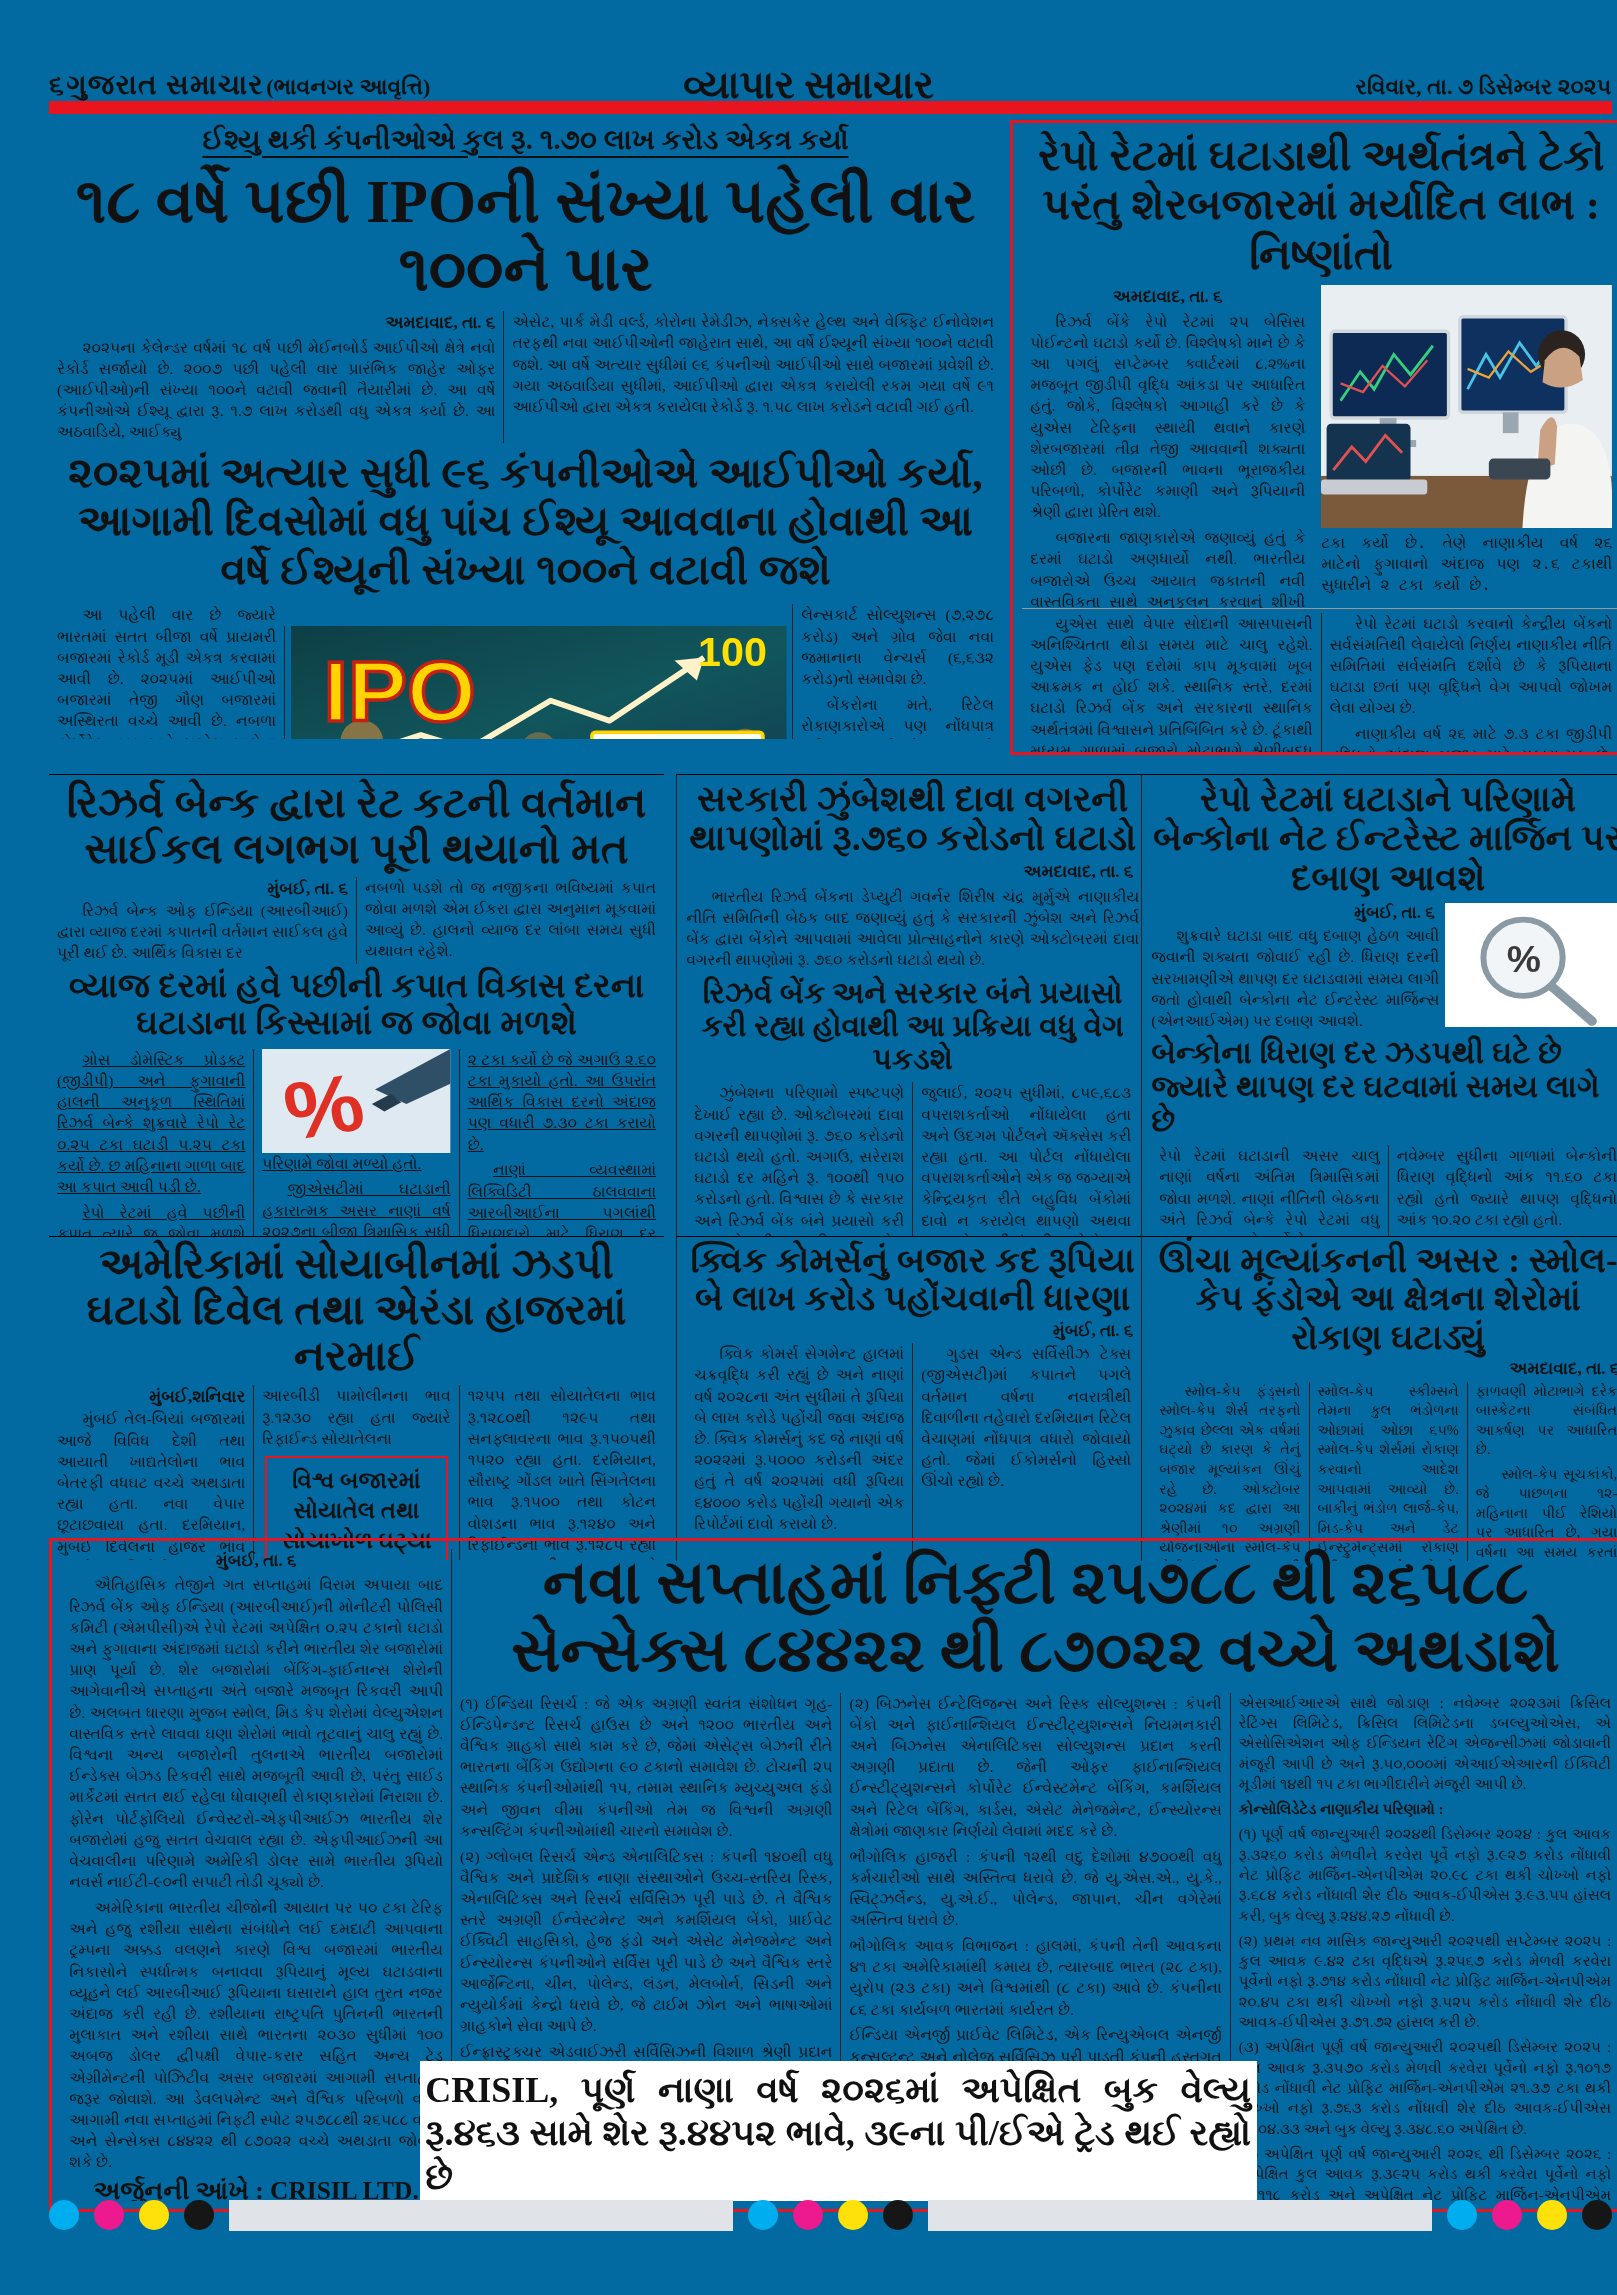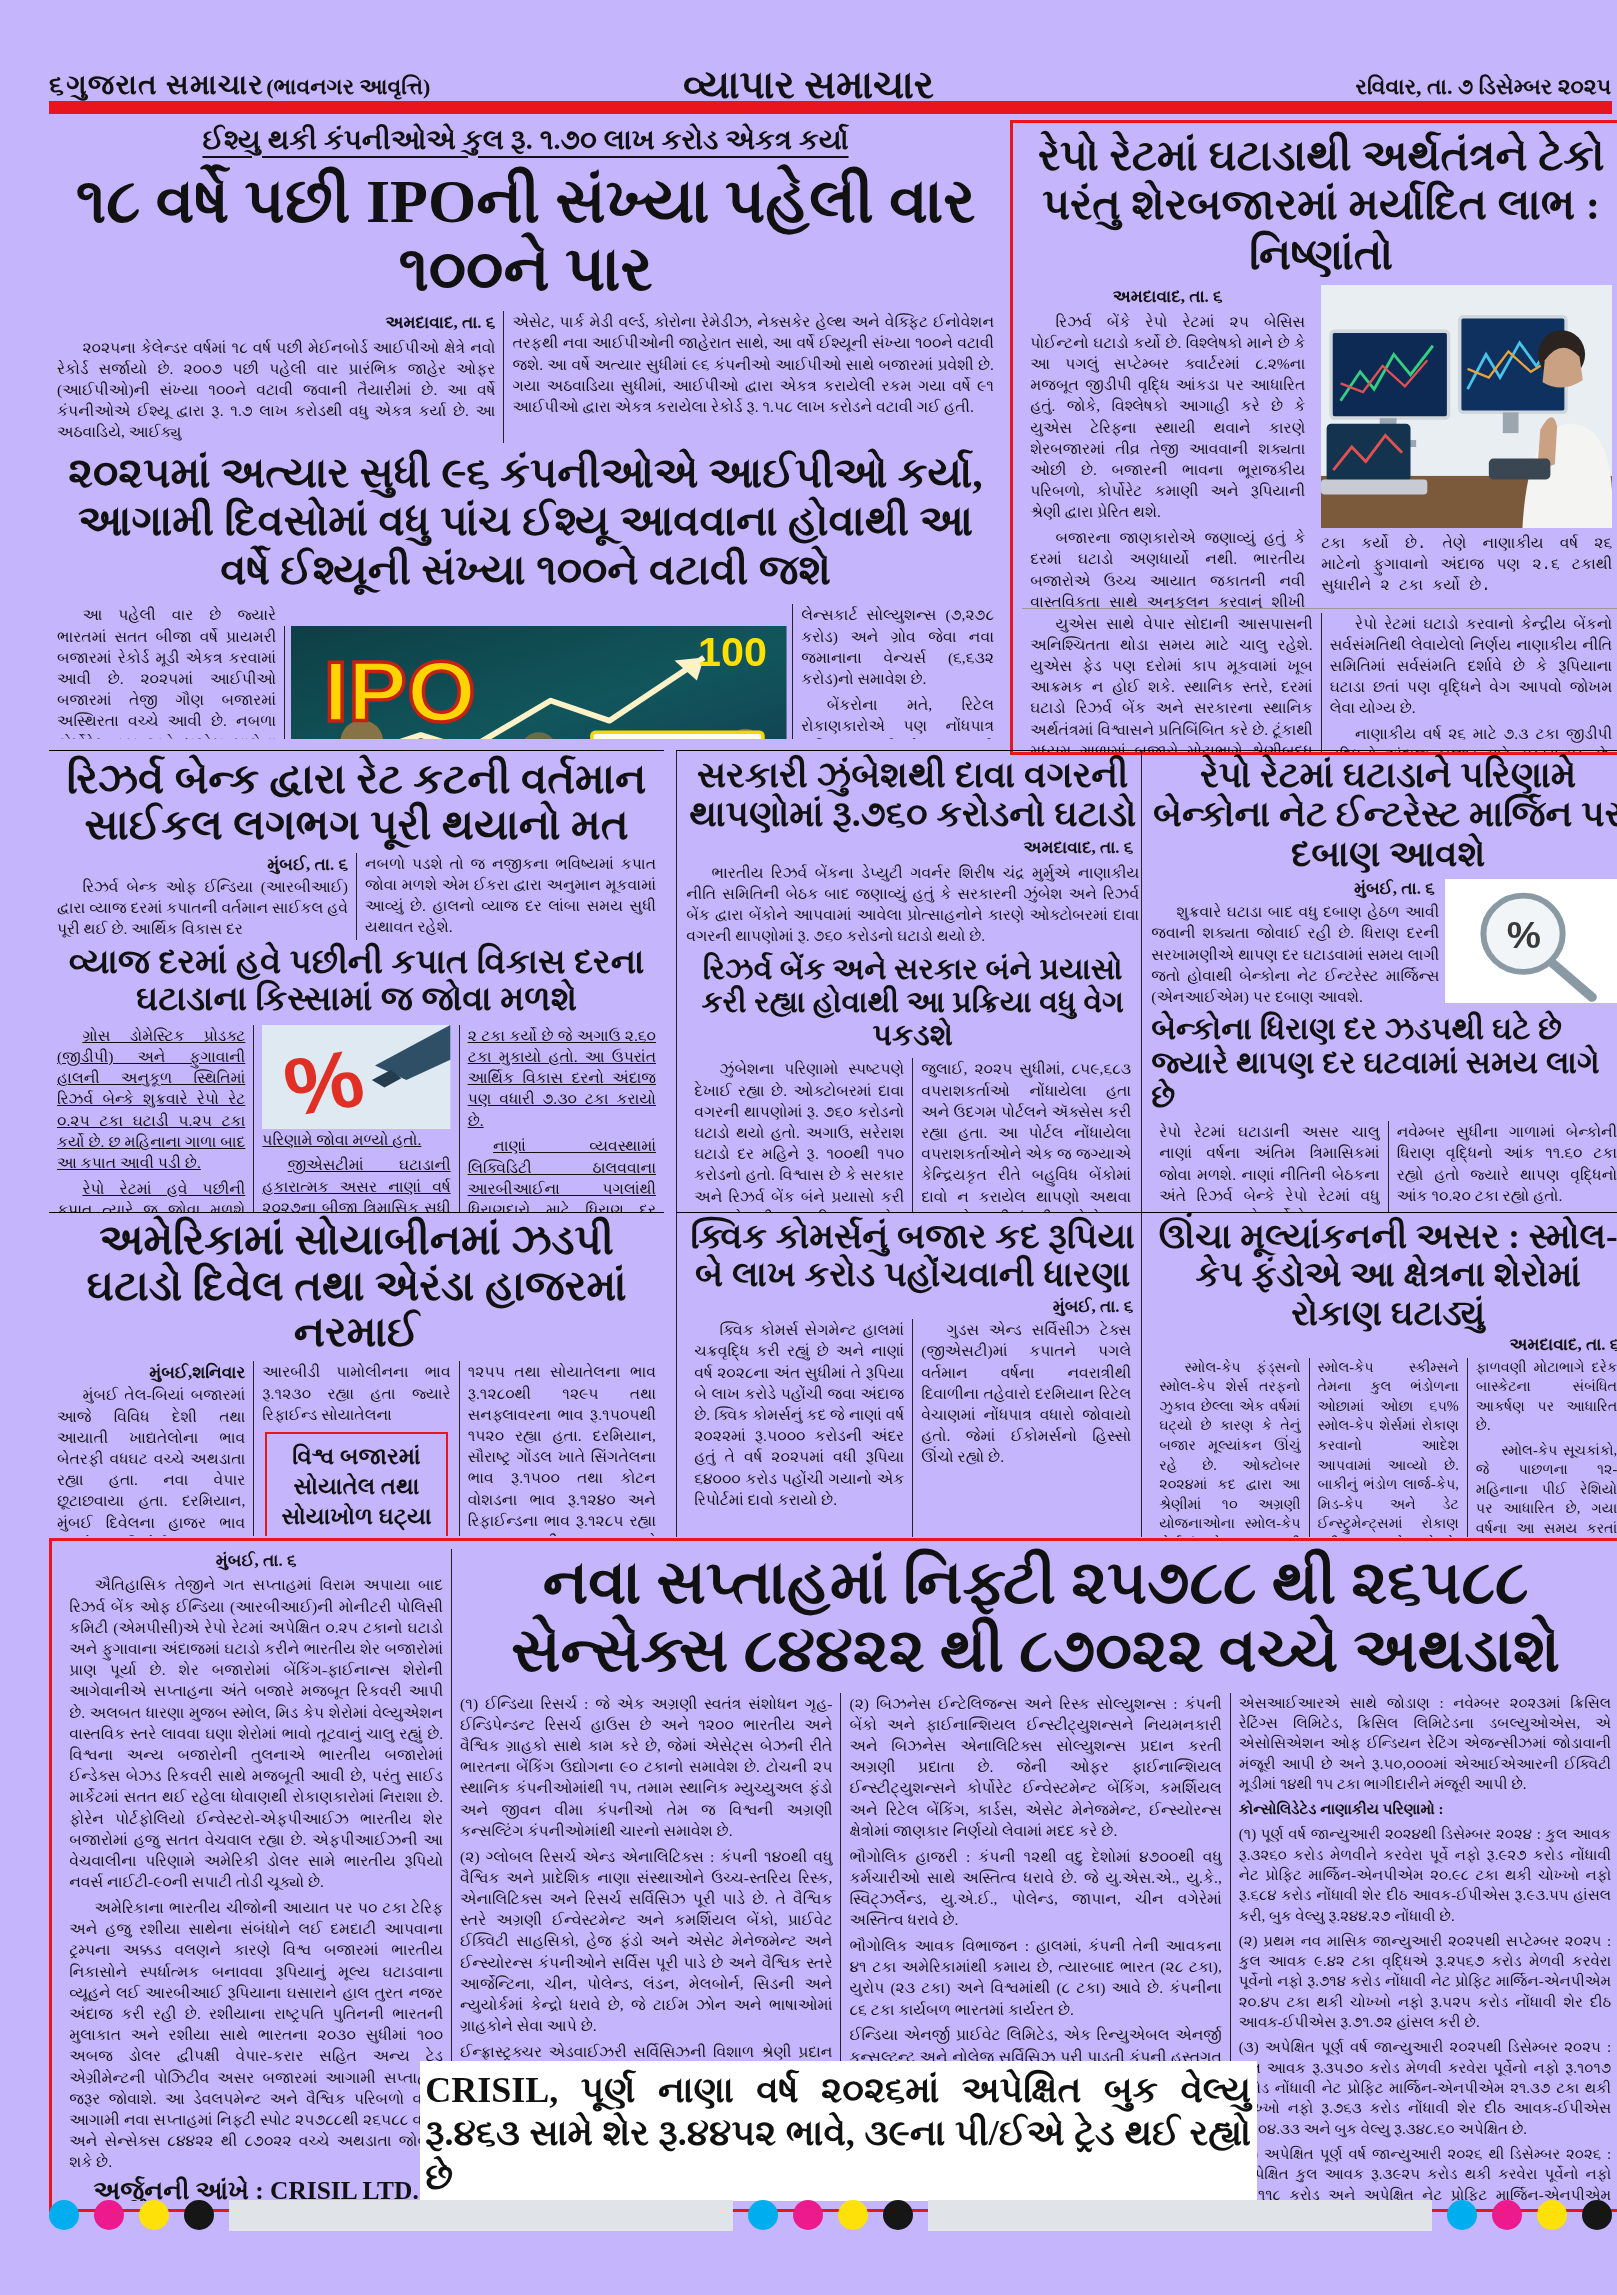--- a/index.html
+++ b/index.html
@@ -1,37 +1,37 @@
 <!DOCTYPE html>
 <html style="font-size:9.2px"><head>
 <meta charset="utf-8">
 <style>
   :root{ --red:#e8141e; --ink:#111; }
   html,body{margin:0;padding:0;background:#ffffff;}
-  .page{position:relative;width:1617px;height:2295px;background:#c4b5fd;color:var(--ink);
+  .page{position:relative;width:1617px;height:2295px;background:#0369a1;color:var(--ink);
         font-family:"Liberation Serif", serif;overflow:hidden;}
   
   .mast-left{position:absolute;left:49px;top:69px;font-weight:bold;white-space:nowrap;}
   .pgno{font-size:26.6px;font-weight:bold;}
   .paper{font-size:28px;font-weight:bold;letter-spacing:1.2px;}
   .edition{font-size:22px;font-weight:bold;}
   .mast-right{position:absolute;right:5.8px;top:74px;font-size:22px;font-weight:bold;}
   .redbar{position:absolute;left:49px;right:4.6px;top:101px;height:12.7px;background:var(--red);}
   .section-title{position:absolute;left:0;right:0;top:65px;text-align:center;
                  font-size:39px;font-weight:bold;line-height:1;}
   
   .art{position:absolute;overflow:hidden;}
   .hl{font-weight:bold;text-align:center;line-height:1.1;}
   .dl{font-weight:bold;font-size:17px;}
   .cols{display:flex;align-items:stretch;}
   .col{flex:1;overflow:hidden;text-align:justify;font-size:15.6px;line-height:1.36;padding:0 8px;}
   .col + .col{border-left:1.2px solid #222;}
   .col p{margin:0 0 4.6px 0;text-indent:25.4px;}
   .col p.ni{text-indent:0;}
-  .rule-top{border-top:1.7px solid #000;}
+  .rule-top{border-top:1.7px solid #000;margin-top:24px;}
   .vline-left{border-left:1.2px solid #222;}
   .kicker{font-size:28px;font-weight:bold;text-align:center;text-decoration:underline;
           text-underline-offset:7px;margin:3.5px 23px 10.4px;}
   .caption{font-size:15.6px;line-height:1.35;text-align:justify;}
   .redbox{border:3.5px solid var(--red);}
   .inset{border:2.9px solid var(--red);font-weight:bold;text-align:center;font-size:23px;
          line-height:1.3;padding:8px 5.8px;margin:7px 2.3px;}
   .imgwrap svg{display:block;width:100%;height:100%;}
   
   .regrow{position:absolute;left:49px;right:4.6px;top:2198px;height:34px;display:flex;

